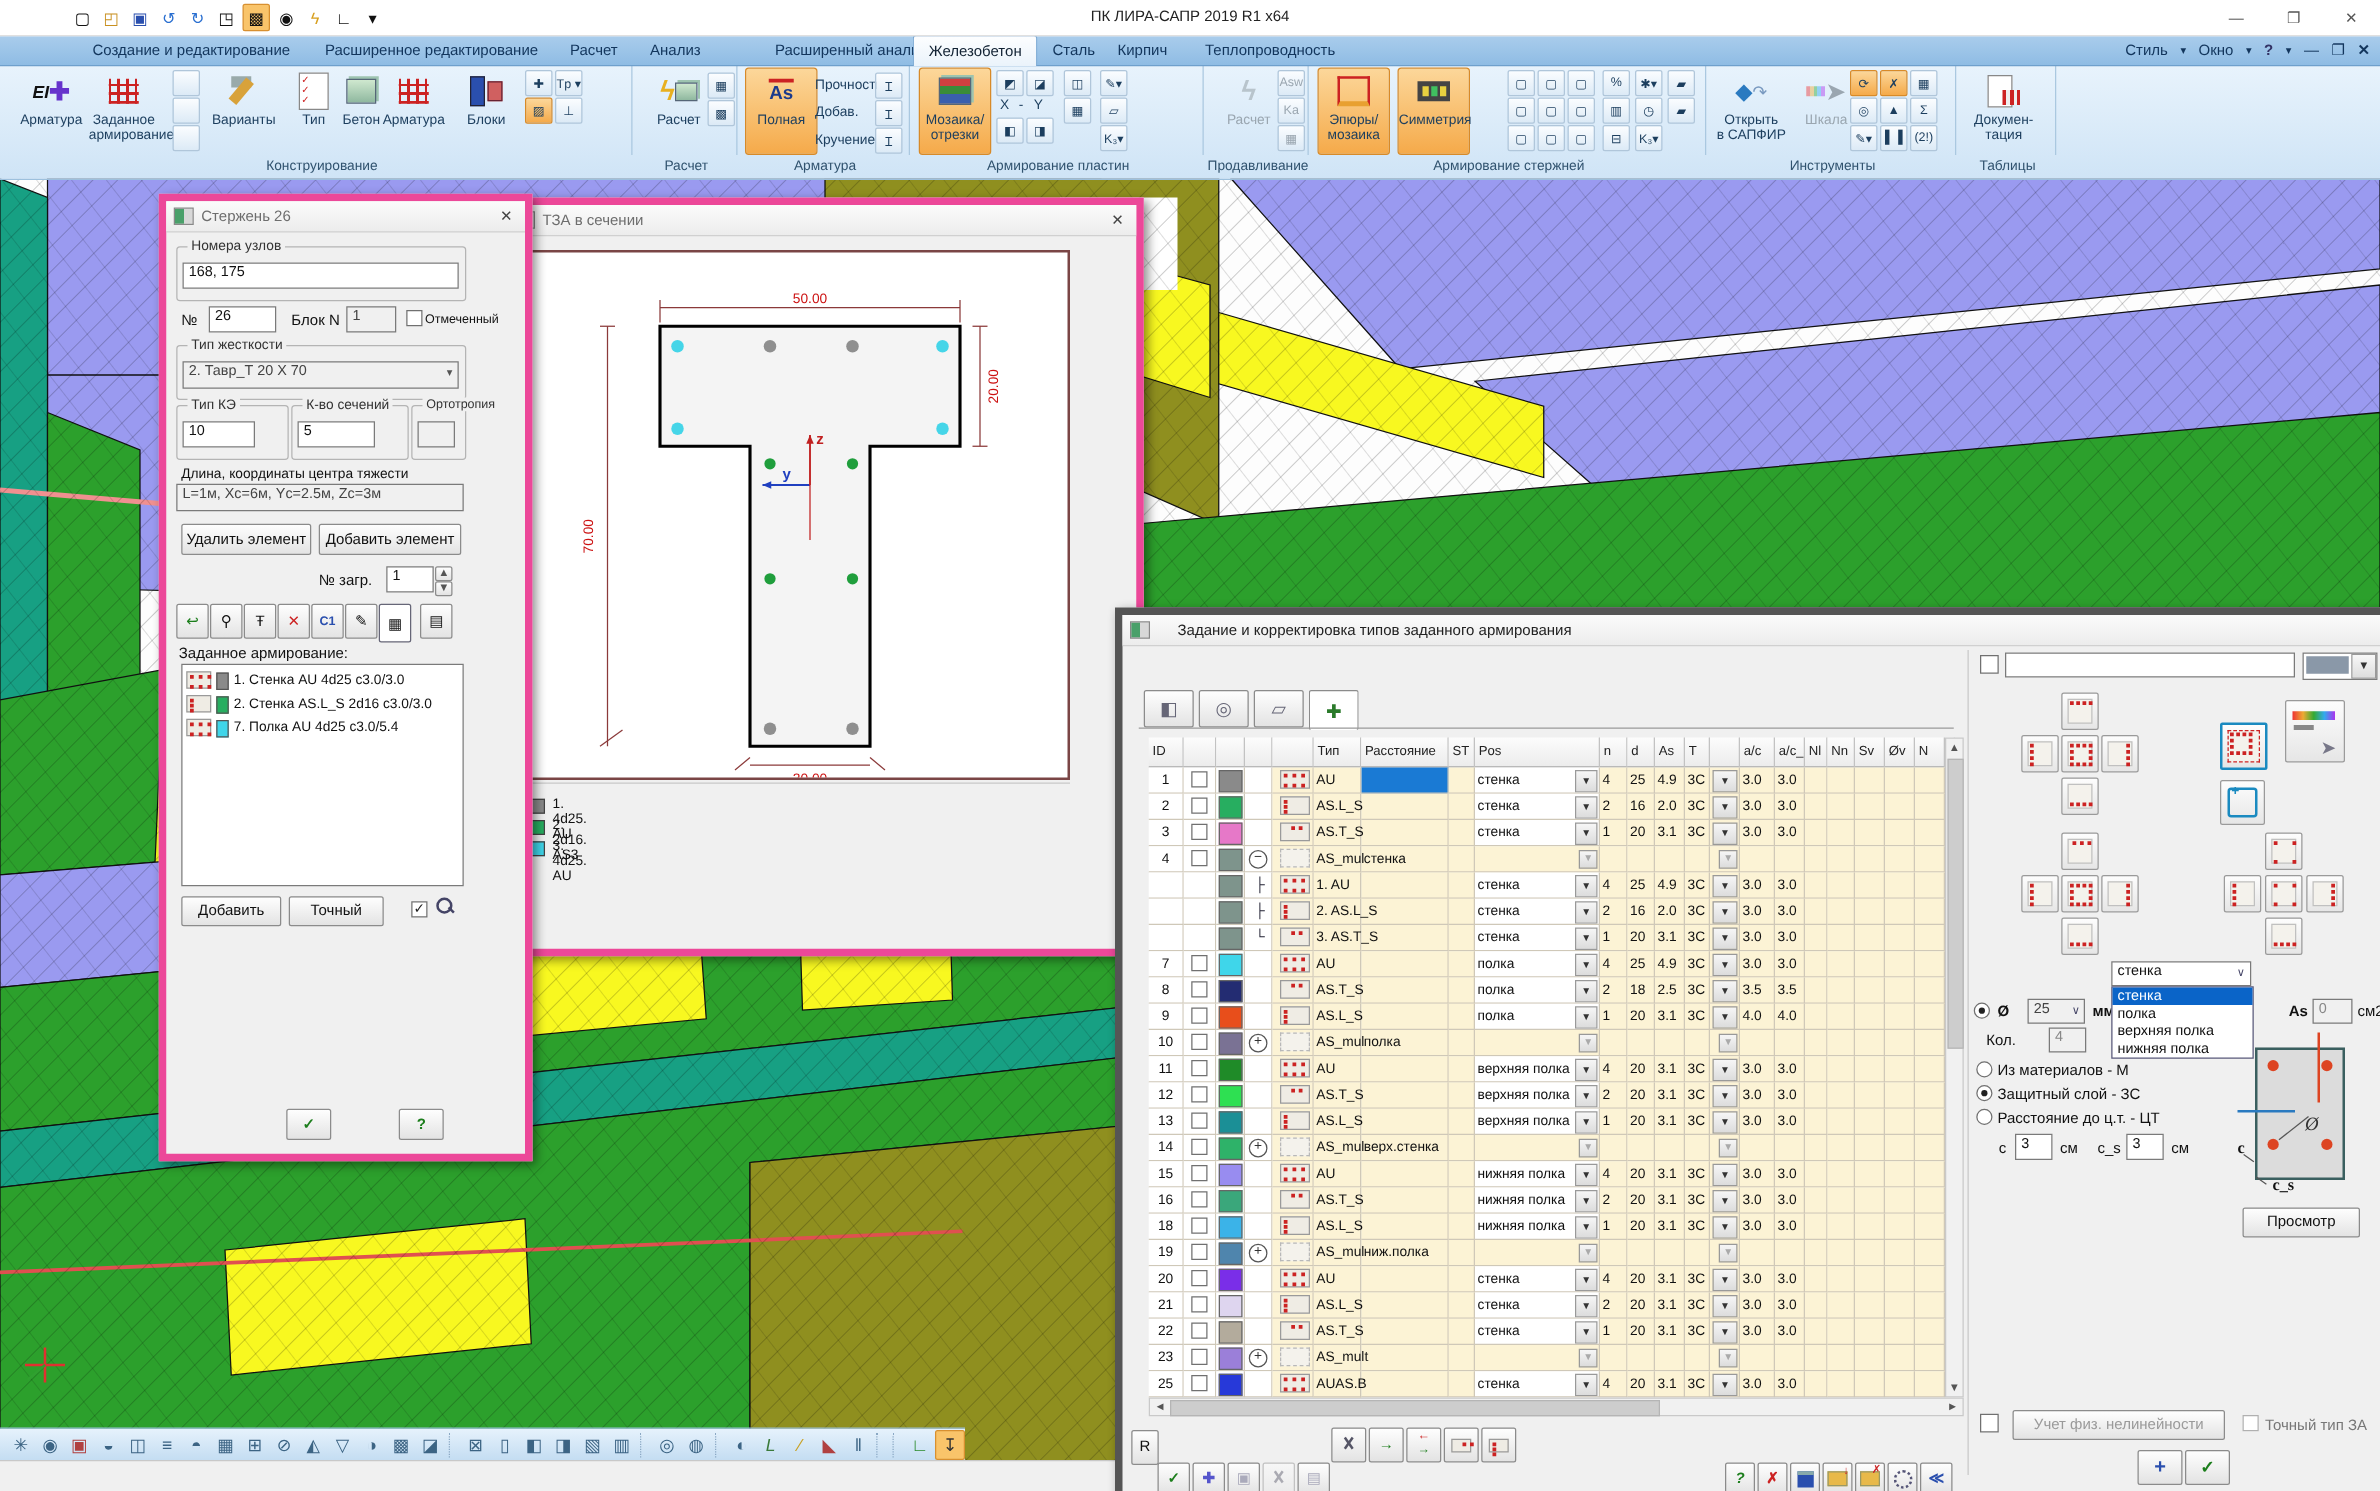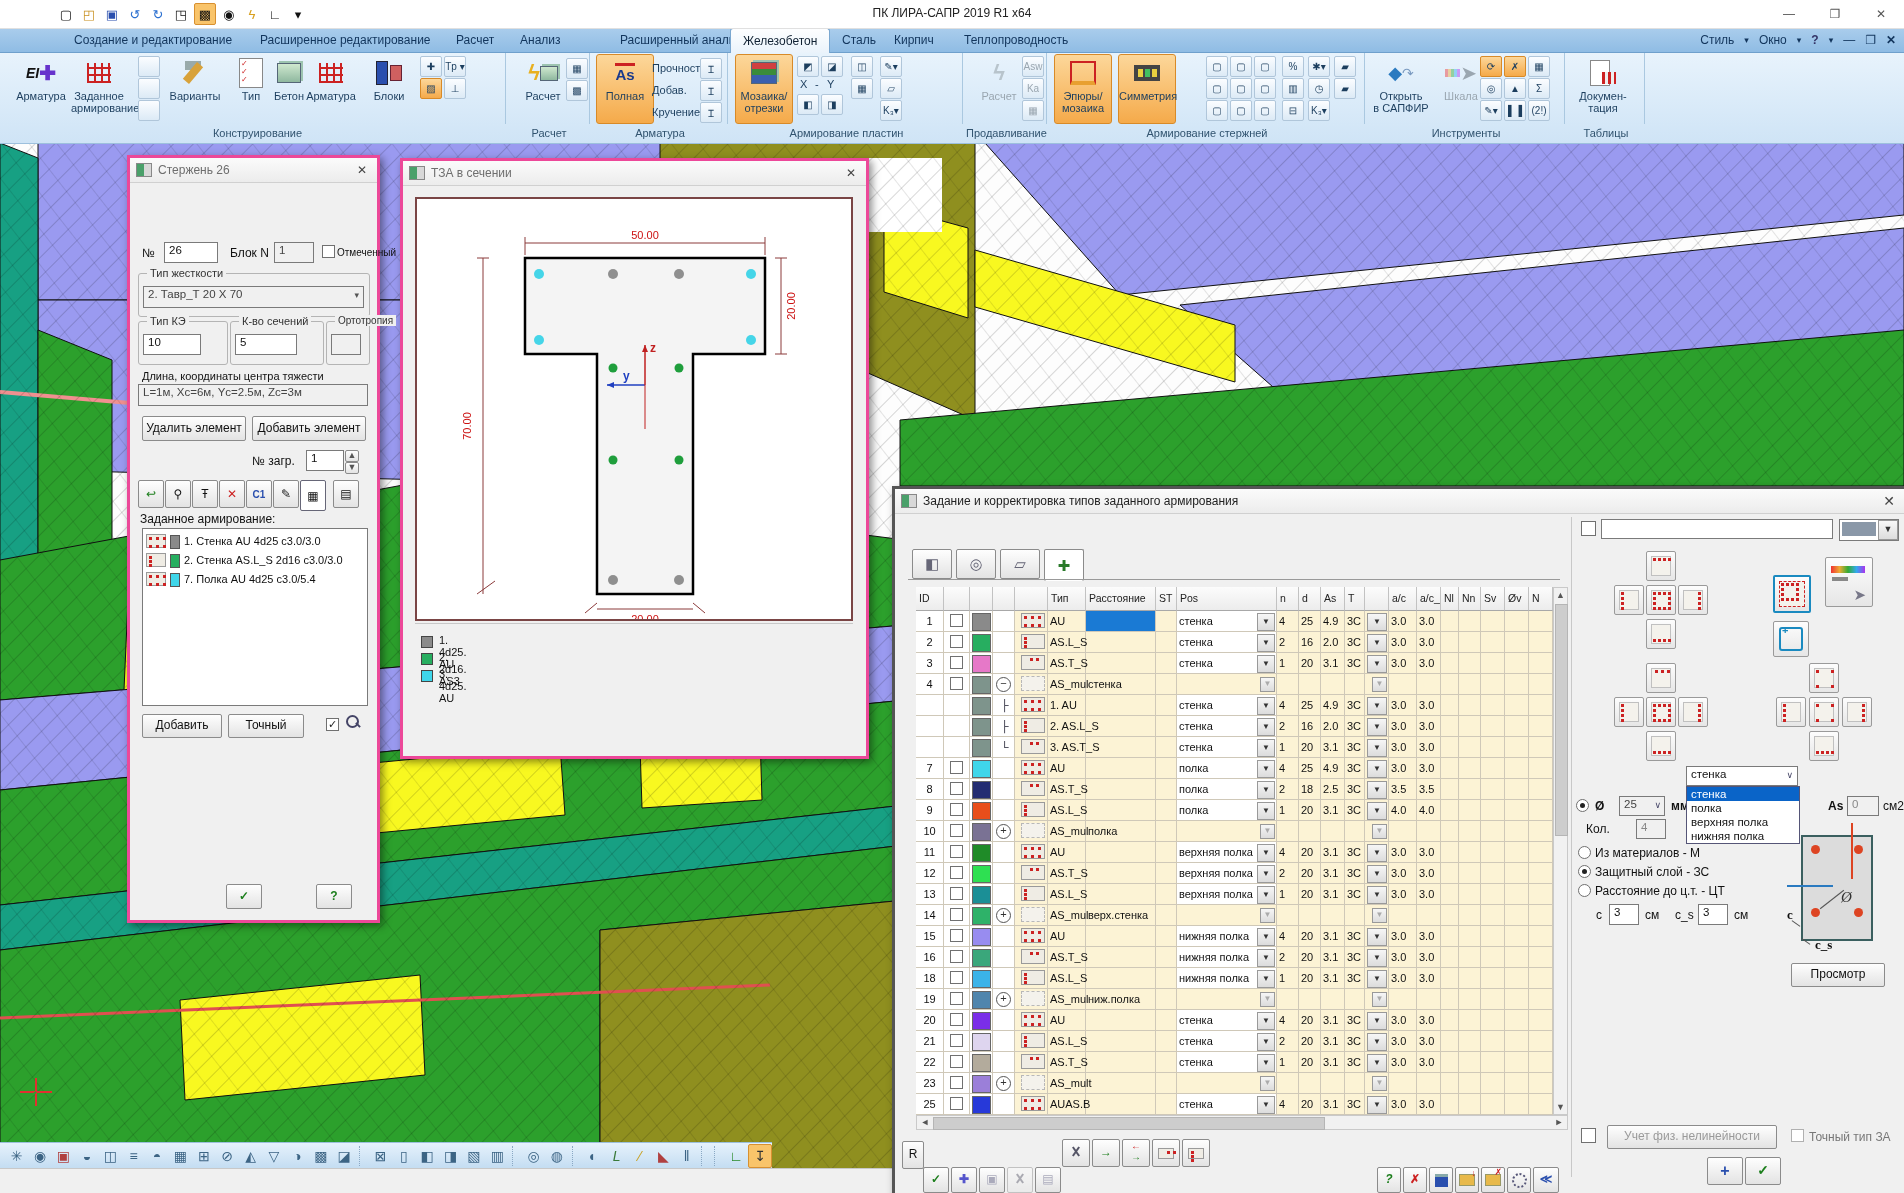--- a/index.html
+++ b/index.html
@@ -31,24 +31,24 @@
   .bigbtn.orange{background:linear-gradient(#fcd79a,#f5aa4a);border:1px solid #d88a28;}
   .bigbtn.disab .blab{color:#9aa6b0;}
   .sico{position:absolute;width:20px;height:19px;border:1px solid #b0c6da;border-radius:2px;background:linear-gradient(#fbfdff,#dceaf6);display:flex;align-items:center;justify-content:center;font-size:10px;color:#1c3e5e;}
   .sico.orange{background:linear-gradient(#fcd79a,#f5aa4a);border-color:#d88a28;}
   .sico.gray{color:#9aa6b0;}
   .cube{width:16px;height:13px;background:linear-gradient(#cfe8cf,#8fb89f);border:1px solid #567;box-shadow:2px -2px 0 #9dc4b0;}
   
   .b3{background:linear-gradient(#fefefe,#e3e3e3);border:1px solid #8b8b8b;border-radius:2px;}
   .fld{background:#fff;border:1px solid #7a7a7a;font-size:11.5px;padding:1px 4px;box-sizing:border-box;}
   .fld.gray{background:#f0f0f0;color:#444;}
-  .dlg{background:#f0f0f0;border:3px solid #ec4899;box-shadow:3px 3px 8px rgba(0,0,0,.45);}
+  .dlg{background:#f0f0f0;border:6px solid #ec4899;box-shadow:3px 3px 8px rgba(0,0,0,.45);padding-left:40px;}
   .dtitle{position:absolute;left:0;top:0;right:0;height:25px;background:linear-gradient(#fbfbfb,#ececec);border-bottom:1px solid #d0d0d0;display:flex;align-items:center;padding-left:6px;gap:6px;box-sizing:border-box;}
   .dtitle .tx{color:#6e6e6e;font-size:12px;}
-  .dtitle.act .tx{color:#222;}
+  .dtitle.act .tx{color:#222;margin-left:16px;}
   .dico{width:14px;height:12px;background:linear-gradient(90deg,#4aa06a 50%,#d8d8d8 50%);border:1px solid #888;}
   .dclose{position:absolute;right:4px;top:3px;width:22px;height:18px;text-align:center;line-height:18px;color:#444;font-size:12px;}
   .gb{position:absolute;border:1px solid #b4b4b4;border-radius:3px;}
   .gb>.gl{position:absolute;left:8px;top:-7px;background:#f0f0f0;padding:0 3px;font-size:11px;color:#333;white-space:nowrap;}
   .chk{width:13px;height:13px;background:#fff;border:1px solid #707070;box-sizing:border-box;font-size:11px;line-height:11px;text-align:center;color:#222;}
   .radio{width:13px;height:13px;border:1px solid #707070;border-radius:50%;background:#fff;box-sizing:border-box;}
   .radio.on::after{content:"";display:block;width:5px;height:5px;margin:2.5px;background:#222;border-radius:50%;}
   .ddb{background:linear-gradient(#f8f8f8,#ddd);border:1px solid #999;text-align:center;color:#333;}
   
   .ric{position:relative;width:24px;height:15px;background:#efece4;border:1px solid #9a9a9a;box-sizing:border-box;}
@@ -372,20 +372,24 @@
 тация</div>
       </div>
     </div>
 
   <div class="abs dlg" id="rod-dialog" style="left:127px;top:155px;width:247px;height:762px;z-index:20">
     <div class="dtitle">
       <div class="dico"></div>
       <span class="tx">Стержень  26</span>
       <div class="dclose">✕</div>
     </div>
+    <div class="gb" style="left:8px;top:36px;width:230px;height:42px">
+      <span class="gl">Номера узлов</span>
+      <div class="abs fld" style="left:4px;top:12px;width:221px;height:21px">168, 175</div>
+    </div>
     <span class="abs" style="left:12px;top:88px">№</span>
     <div class="abs fld" style="left:34px;top:84px;width:54px;height:21px">26</div>
     <span class="abs" style="left:100px;top:88px">Блок N</span>
     <div class="abs fld gray" style="left:144px;top:84px;width:40px;height:21px">1</div>
     <div class="abs chk" style="left:192px;top:87px"></div>
     <span class="abs" style="left:207px;top:89px;font-size:10px">Отмеченный</span>
     <div class="gb" style="left:8px;top:115px;width:230px;height:42px">
       <span class="gl">Тип жесткости</span>
       <div class="abs fld gray" style="left:4px;top:12px;width:221px;height:22px">
         <span>2. Тавр_Т 20 X 70</span>

